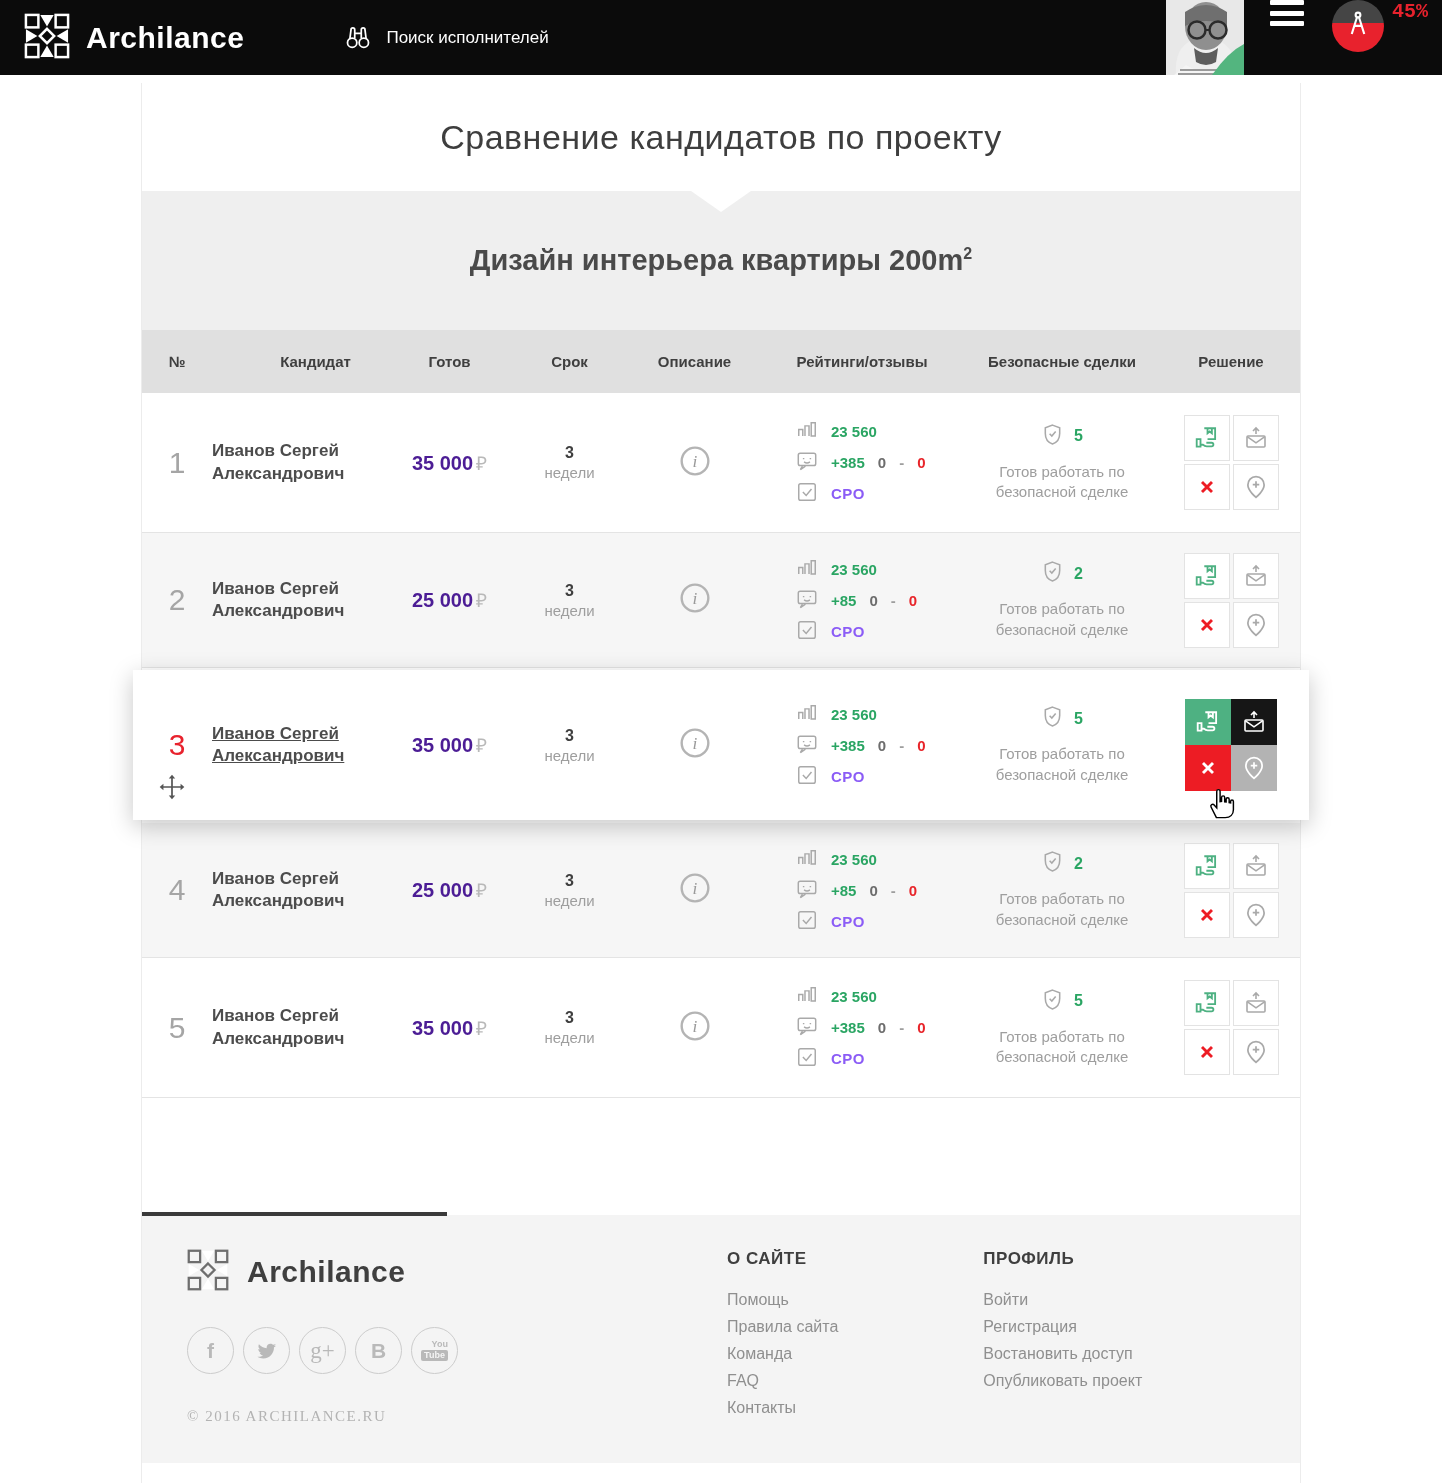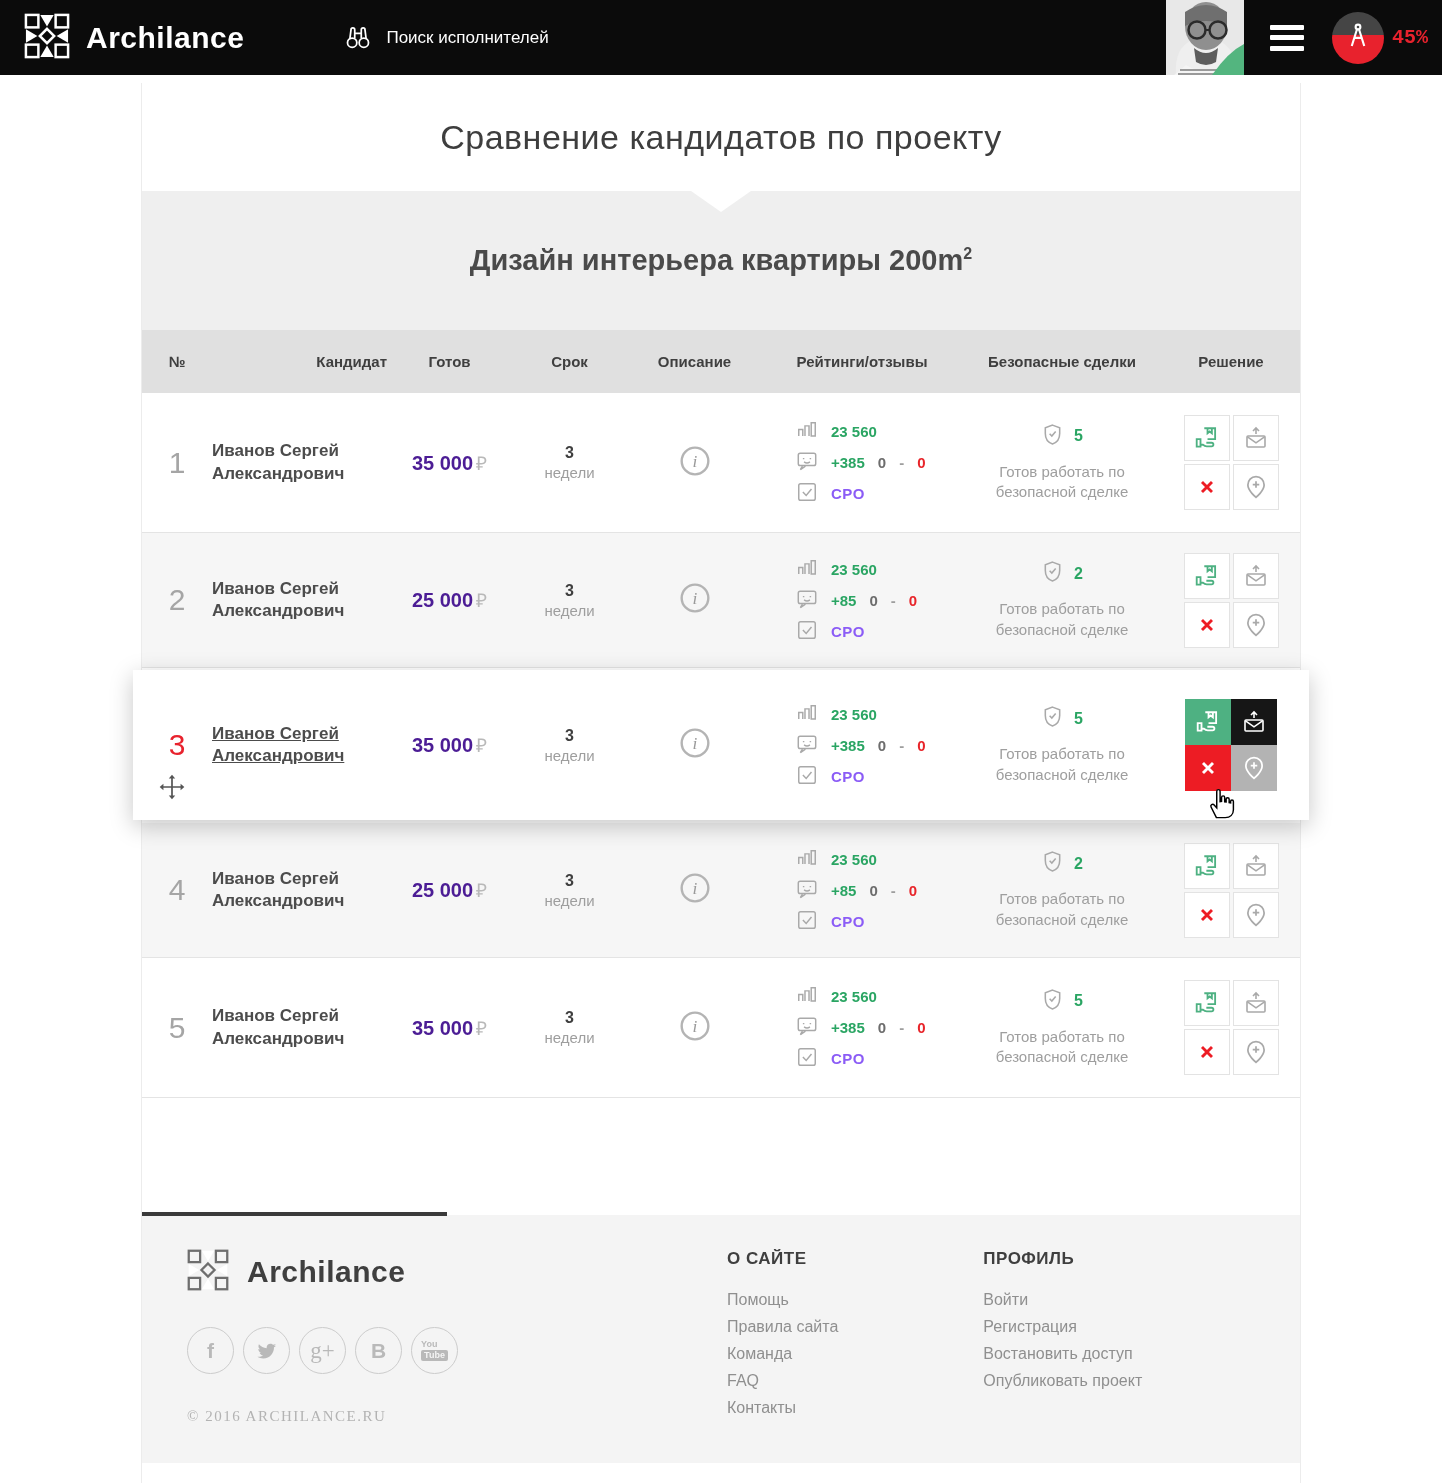--- a/index.html
+++ b/index.html
@@ -8,41 +8,41 @@
     font-family:"Liberation Sans", sans-serif;
     background:#fff; color:#4a4a4a; width:1442px; height:1483px; overflow:hidden;
   }
   
   .topbar { height:75px; background:#0b0b0b; display:flex; align-items:center; position:relative; }
   .brand { display:flex; align-items:center; gap:16px; margin-left:24px; }
   .brand-name { color:#fff; font-size:30px; font-weight:bold; letter-spacing:.5px; }
   .mainnav { display:flex; align-items:flex-start; gap:40px; margin-left:100px;flex-direction:column; }
   .nav-item { display:flex; align-items:center; gap:14px; color:#fff; font-size:17px; cursor:pointer; }
   .nav-item svg { display:block; }
-  .top-right { margin-left:auto; display:flex; align-items:center; }
+  .top-right { margin-left:auto; display:flex; align-items:flex-start; }
   .avatar { width:78px; height:75px; position:relative; overflow:hidden; background:#cfcfcf; }
   .burger { width:34px; height:26px; margin:0 28px 0 26px; display:flex; flex-direction:column; justify-content:space-between; cursor:pointer; }
   .burger i { display:block; height:5px; background:#fff; border-radius:1px; }
   .gauge { width:52px; height:52px; border-radius:50%; display:flex; align-items:center; justify-content:center;
            background:linear-gradient(#454545 0 45%, #e8222d 45% 100%); }
   .gauge-pct { color:#e8222d; font-size:20px; margin:0 14px 0 8px; font-weight:bold; font-family:"Liberation Mono", monospace; }
   
   .page-col { width:1160px; margin:8px auto; border-left:1px solid #ececec; border-right:1px solid #ececec; }
   .title-sec { height:108px; background:#fff; display:flex; align-items:center; justify-content:center; }
   .page-title { font-size:34px; font-weight:300; color:#3e3e3e; letter-spacing:.5px; }
   .project-sec { height:139px; background:#efefef; position:relative; display:flex; align-items:center; justify-content:center; }
   .project-sec::before { content:""; position:absolute; top:0; left:50%; margin-left:-30px;
     border-left:30px solid transparent; border-right:30px solid transparent; border-top:21px solid #fff; }
   .project-title { font-size:29px; font-weight:700; color:#4a4a4a; }
   .project-title sup { font-size:16px; }
   
   .tgrid { display:grid; grid-template-columns:70px 175px 125px 115px 135px 200px 200px 138px; align-items:center; }
   .thead { height:63px; background:#e0e0e0; font-size:15px; font-weight:bold; color:#3f3f3f; }
   .thead > div { text-align:center; }
-  .thead .h-cand { text-align:right; padding-left:32px; }
+  .thead .h-cand { text-align:center; padding-left:32px; }
   .trow { height:140px; border-bottom:1px solid #e4e4e4; background:#fff; }
   .trow.gray { background:#f6f6f6; height:135px; }
   .cell-num { font-size:30px; font-weight:300; color:#a5a5a5; text-align:center; }
   .cell-name { font-size:17px; font-weight:bold; color:#4c4c4c; line-height:1.3; padding-right:30px; }
   .cell-price { text-align:center; white-space:nowrap; }
   .price-val { color:#4c1d95; font-size:20px; font-weight:bold; }
   .price-cur { color:#b9b9b9; font-size:19px; margin-left:3px; }
   .cell-term { text-align:center; }
   .term-val { font-size:16px; font-weight:bold; color:#3f3f3f; }
   .term-unit { font-size:15px; color:#9e9e9e; margin-top:2px; }
@@ -74,21 +74,21 @@
   .spacer { height:117px; background:#fff; }
   .footer { height:248px; background:#f4f4f4; position:relative; padding:34px 45px 0 45px; display:flex; }
   .footer::before { content:""; position:absolute; top:-3px; left:0; width:305px; height:4px; background:#3a3a3a; }
   .f-left { width:400px; }
   .f-brand { display:flex; align-items:center; gap:18px; }
   .f-brand-name { font-size:30px; font-weight:bold; color:#3f3f3f; letter-spacing:.5px; }
   .socials { display:flex; gap:9px; margin-top:32px; }
   .soc { width:47px; height:47px; border-radius:50%; border:1px solid #ccc; color:#b9b9b9;
          display:flex; align-items:center; justify-content:center; font-size:21px; font-weight:bold; cursor:pointer; }
   .soc svg { display:block; }
-  .yt { display:flex; flex-direction:column; align-items:flex-start; line-height:1; font-size:9px; font-weight:bold; }
+  .yt { display:flex; flex-direction:column; align-items:flex-end; line-height:1; font-size:9px; font-weight:bold; }
   .yt .tube { background:#b9b9b9; color:#f4f4f4; border-radius:2px; padding:1px 3px; margin-top:1px; }
   .copyright { margin-top:34px; font-size:15px; color:#b3b3b3; letter-spacing:1.5px;font-family:Liberation Serif, serif; }
   .f-col { margin-left:145px; }
   .f-col.second { margin-left:140px; }
   .f-head { font-size:17px; font-weight:bold; color:#3f3f3f; margin-bottom:22px; letter-spacing:.5px; }
   .f-link { font-size:16px; color:#8f8f8f; margin-bottom:9px; cursor:pointer; }
   .bottom-strip { height:28px; background:#fff; }
   .ico { stroke:#a9a9a9; fill:none; stroke-width:1.6; }
   sup { vertical-align:super; }
 </style>

